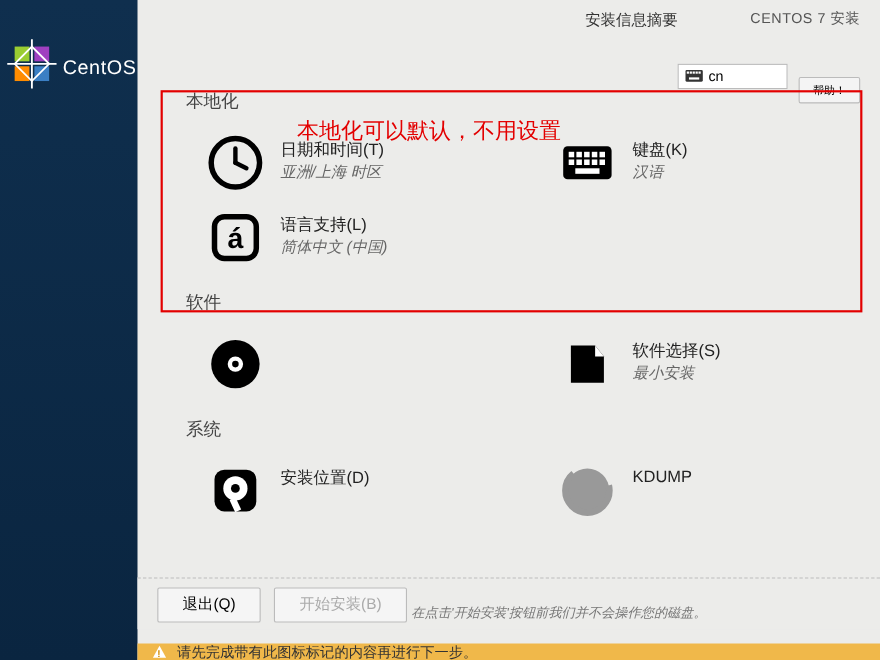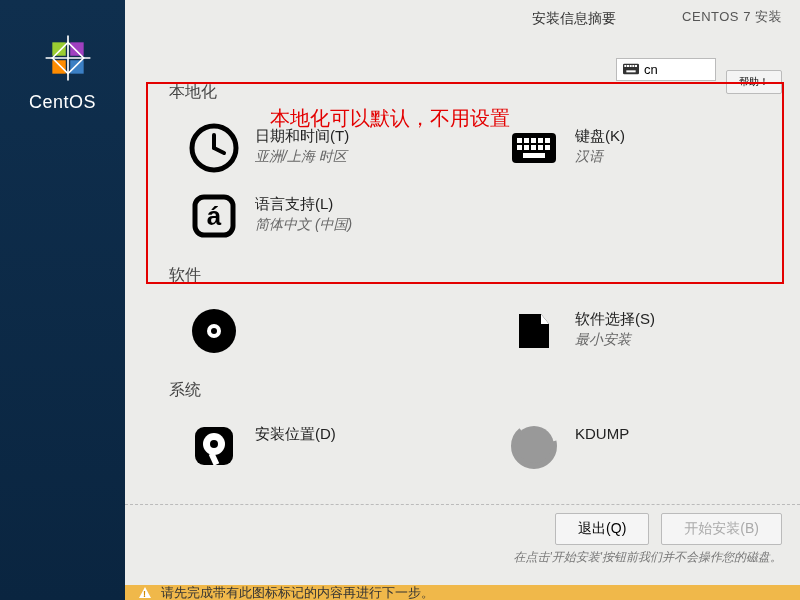--- a/index.html
+++ b/index.html
@@ -10,21 +10,21 @@
       overflow: hidden;
       position: relative;
     }
     .sidebar {
       position: absolute; left: 0; top: 0;
       width: 125px; height: 600px;
       background: linear-gradient(180deg, #0f2f4e 0%, #0a2540 100%);
       display: flex; flex-direction: column; align-items: center;
       padding-top: 30px;
     }
-    .logo { display: flex; flex-direction: column; align-items: flex-end; }
+    .logo { display: flex; flex-direction: row; align-items: center; }
     .logo-svg { width: 56px; height: 56px; }
     .logo-text { color: #fff; font-size: 18px; font-weight: 300; margin-top: 6px; letter-spacing: 0.5px; }
     .main {
       position: absolute; left: 125px; top: 0; right: 0; bottom: 0;
       background: #ececea;
       display: flex; flex-direction: column;
     }
     .topbar {
       height: 62px; padding: 8px 18px 0 12px;
       display: flex; justify-content: flex-end; align-items: flex-start;
@@ -73,21 +73,21 @@
     .item-icon svg { width: 50px; height: 50px; }
     .item-text { display: flex; flex-direction: column; gap: 2px; padding-top: 4px; }
     .item-title { font-size: 15px; color: #222; font-weight: 400; }
     .item-sub { font-size: 14px; color: #666; font-style: italic; }
     .sec-localization { margin-top: 4px; }
     .sec-software { margin-top: 14px; }
     .sec-system { margin-top: 18px; }
     .footer {
       position: absolute; left: 125px; right: 0; bottom: 28px;
       padding: 8px 18px 6px 18px;
-      display: flex; flex-direction: column; gap: 4px; align-items: flex-end;
+      display: flex; flex-direction: row; gap: 4px; align-items: flex-end;
       border-top: 1px dashed #bbb;
       background: #ececea;
     }
     .footer-btns { display: flex; gap: 12px; }
     .btn {
       padding: 6px 22px; font-size: 14px;
       background: #f5f5f5; border: 1px solid #bbb; border-radius: 2px;
       cursor: pointer;
     }
     .btn-disabled { color: #aaa; cursor: default; }

